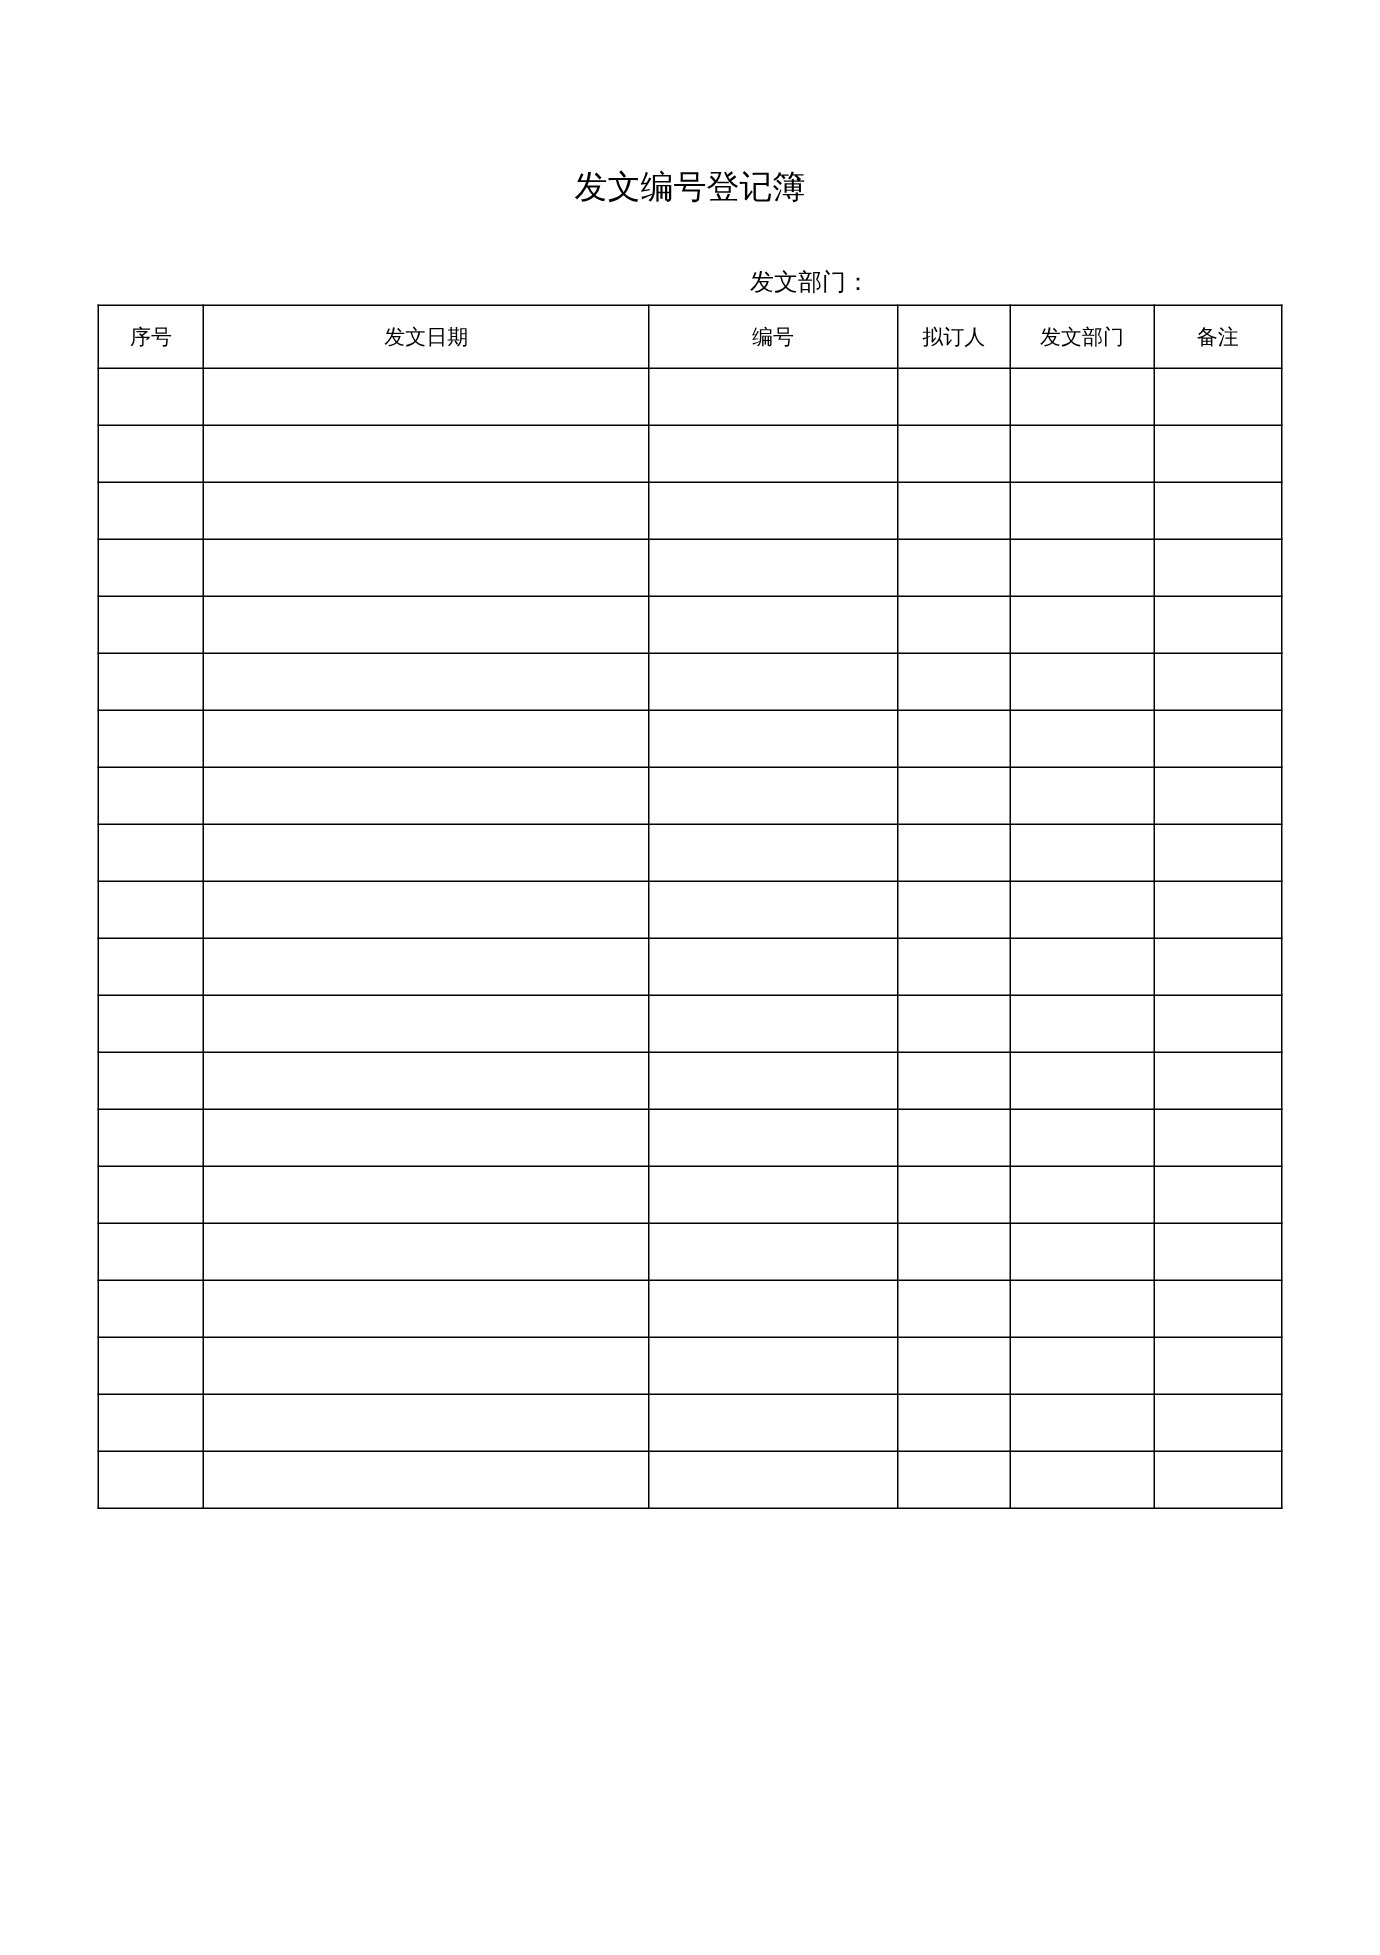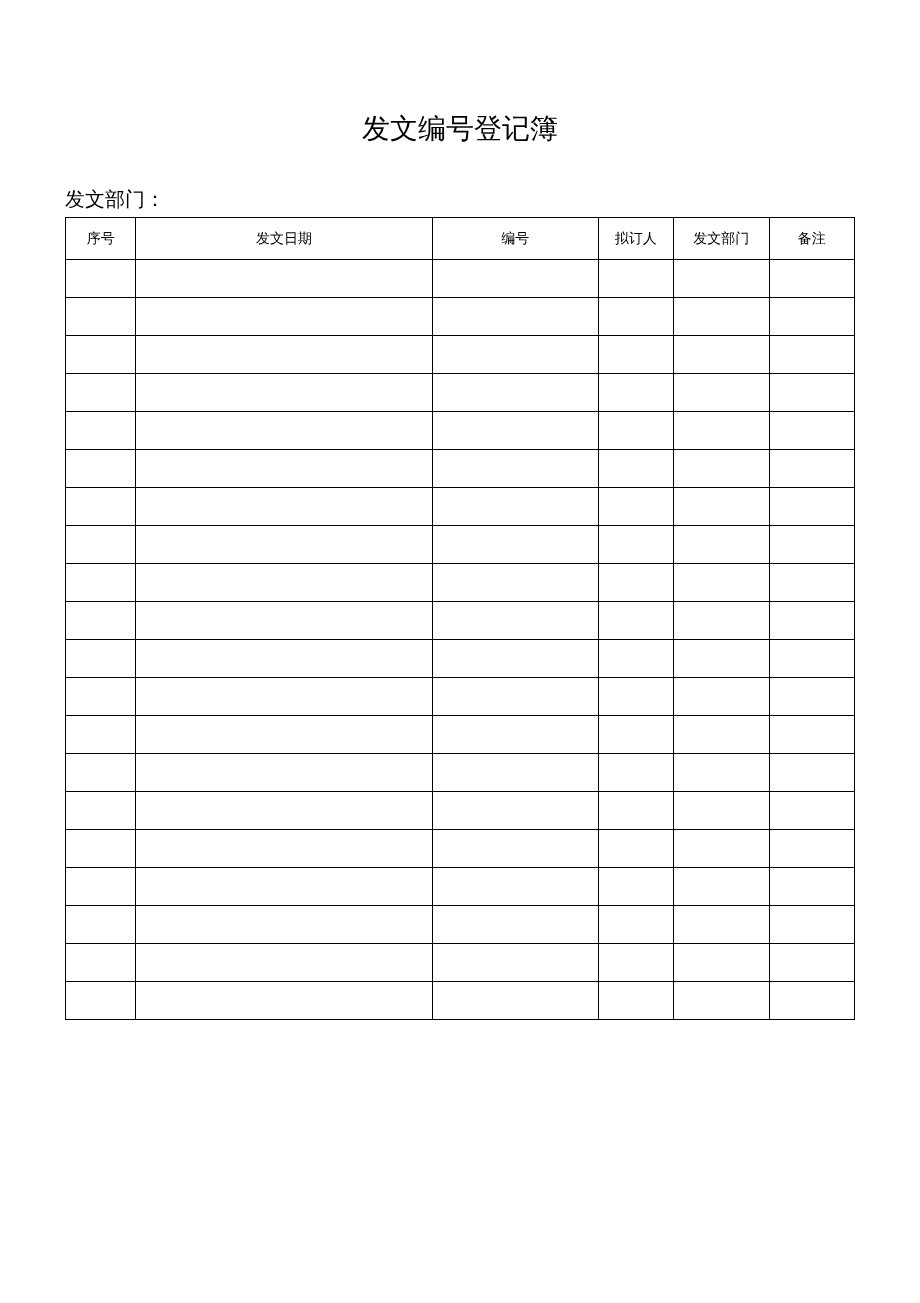--- a/index.html
+++ b/index.html
@@ -12,30 +12,31 @@
       font-family: "SimSun", "宋体", serif;
       width: 920px;
       height: 1303px;
       position: relative;
     }
     .page {
       padding: 110px 65px 0 65px;
     }
     .title {
       text-align: center;
-      font-size: 28px;
+      font-size: 22px;
       font-weight: normal;
       font-family: Liberation Sans, sans-serif;
       margin-bottom: 38px;
     }
     .meta-row {
       display: flex;
-      font-size: 20px;
+      font-size: 16px;
       margin-bottom: 4px;
       font-family: Liberation Mono, monospace;
+      justify-content: flex-end;
     }
     .meta-dept {
       width: 355px;
     }
     .meta-no {
       flex: 1;
     }
     table {
       border-collapse: collapse;
       width: 100%;

